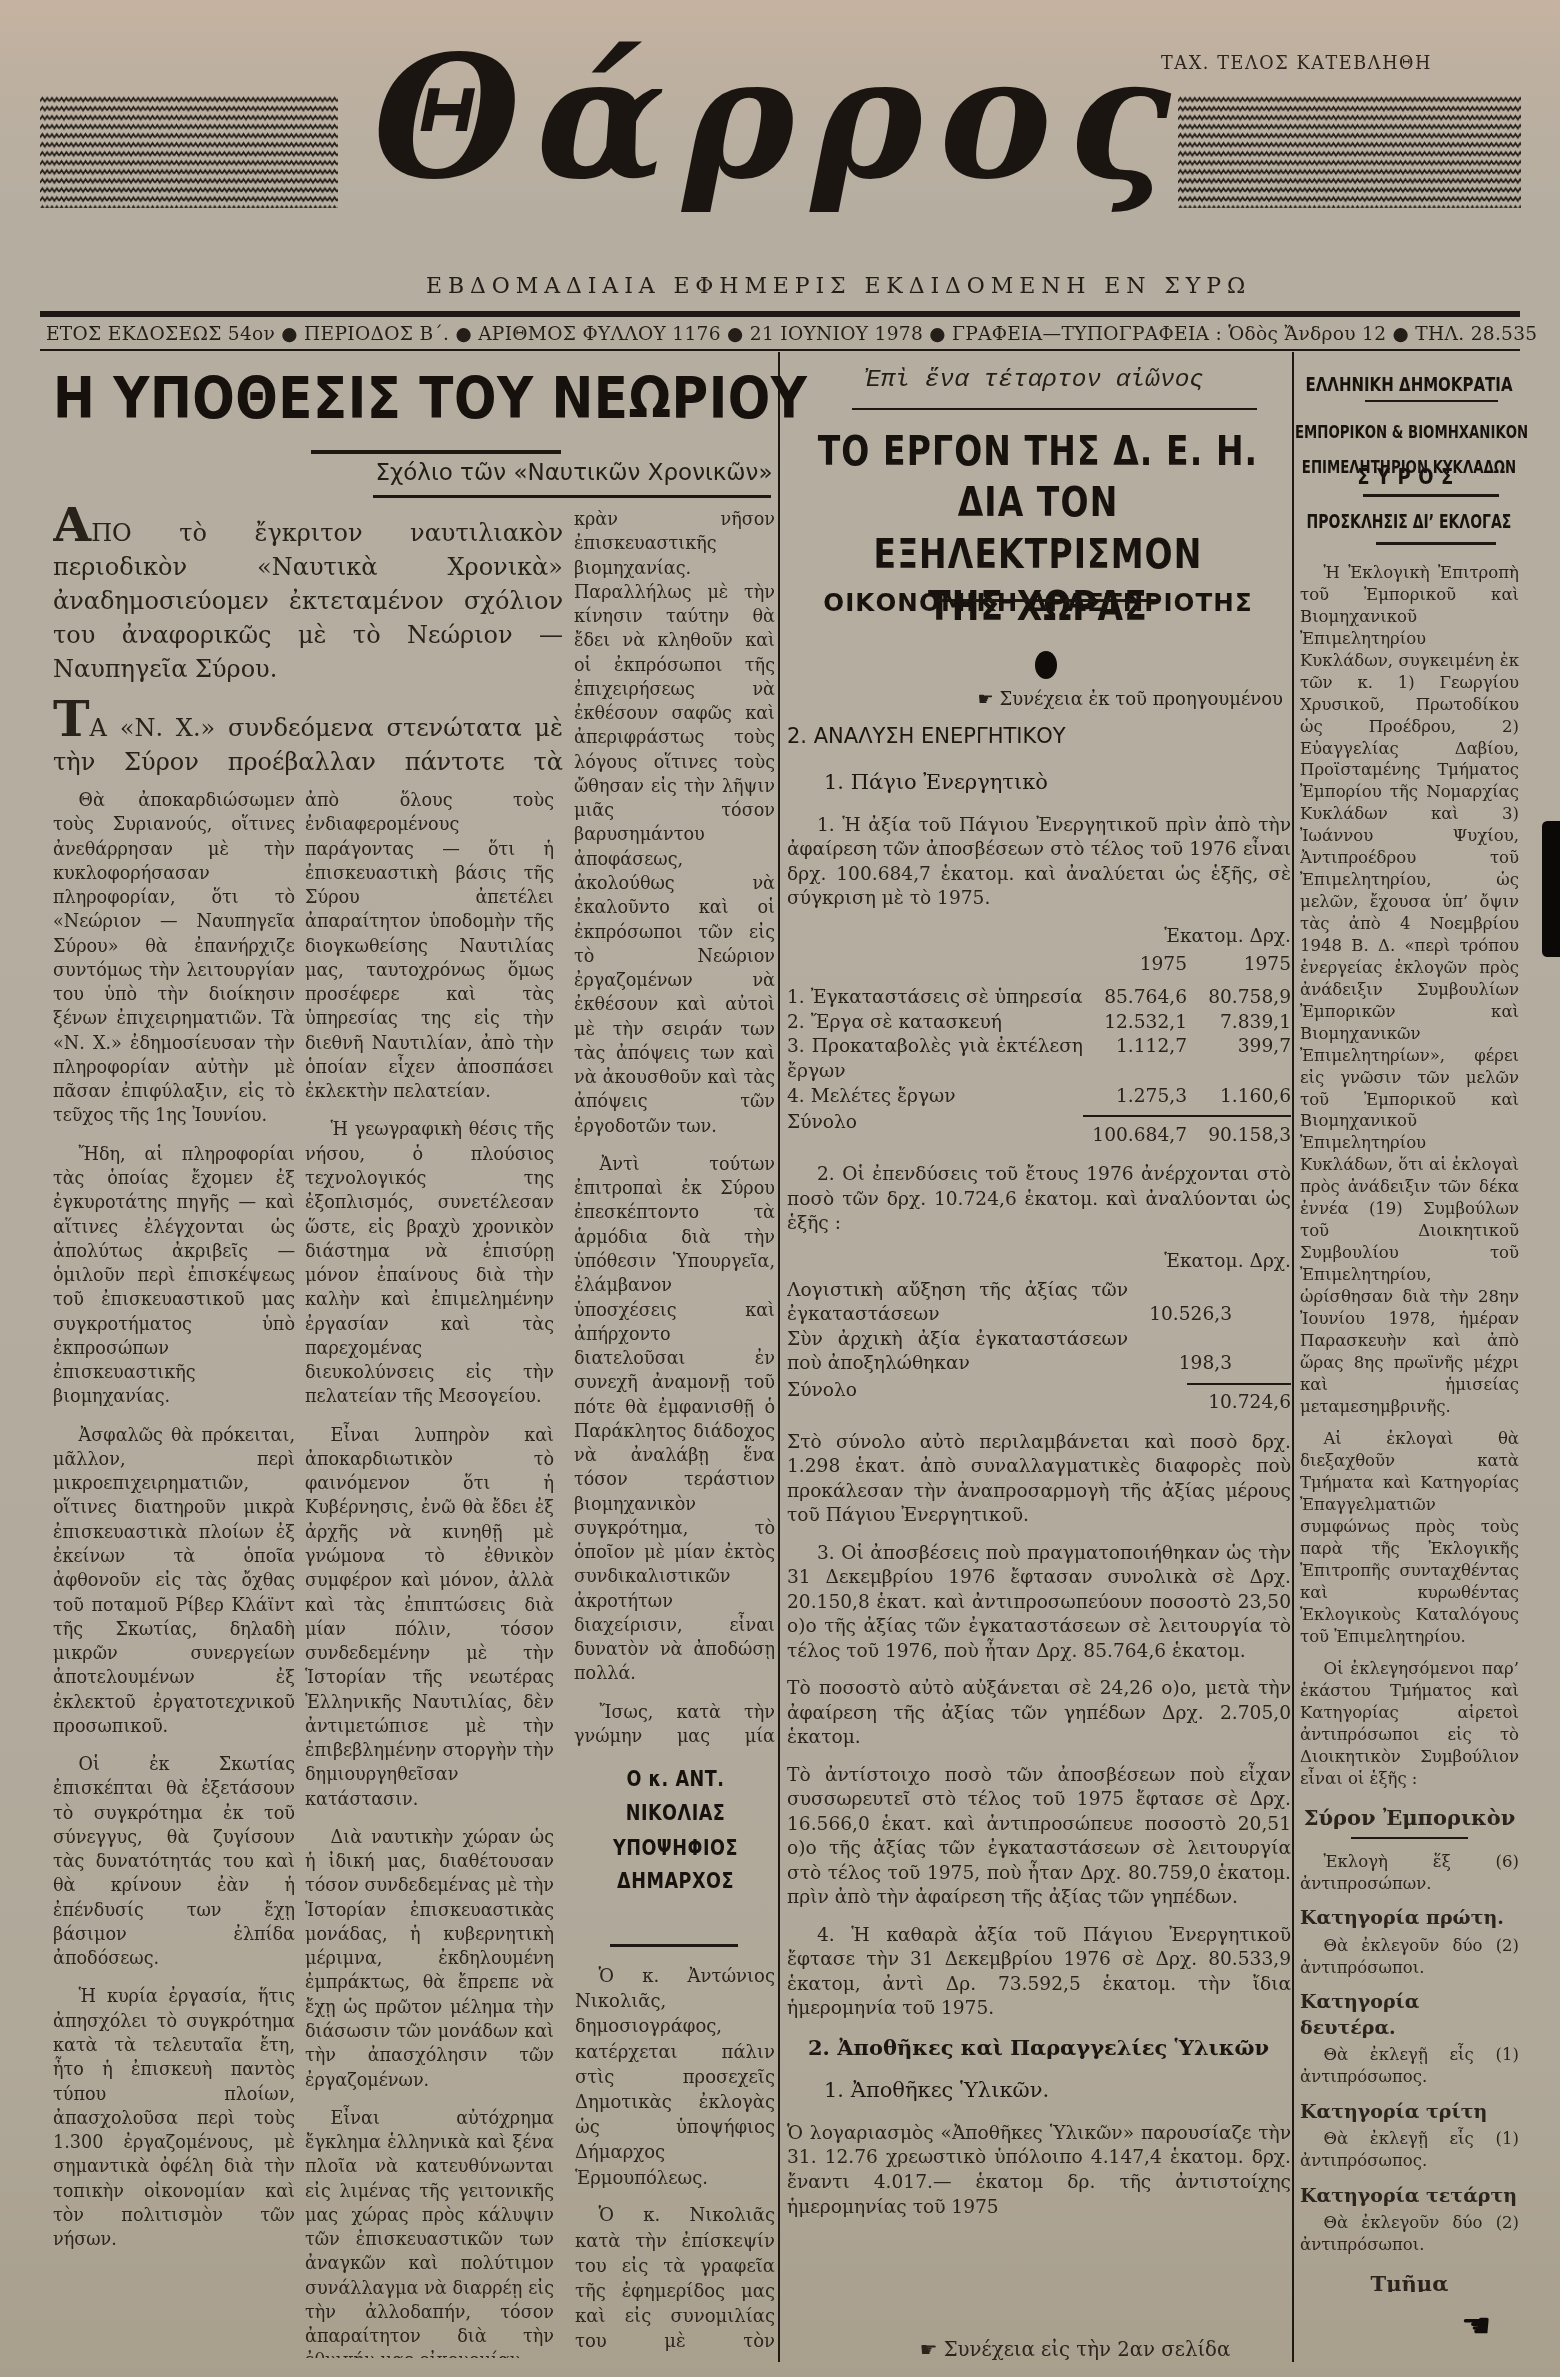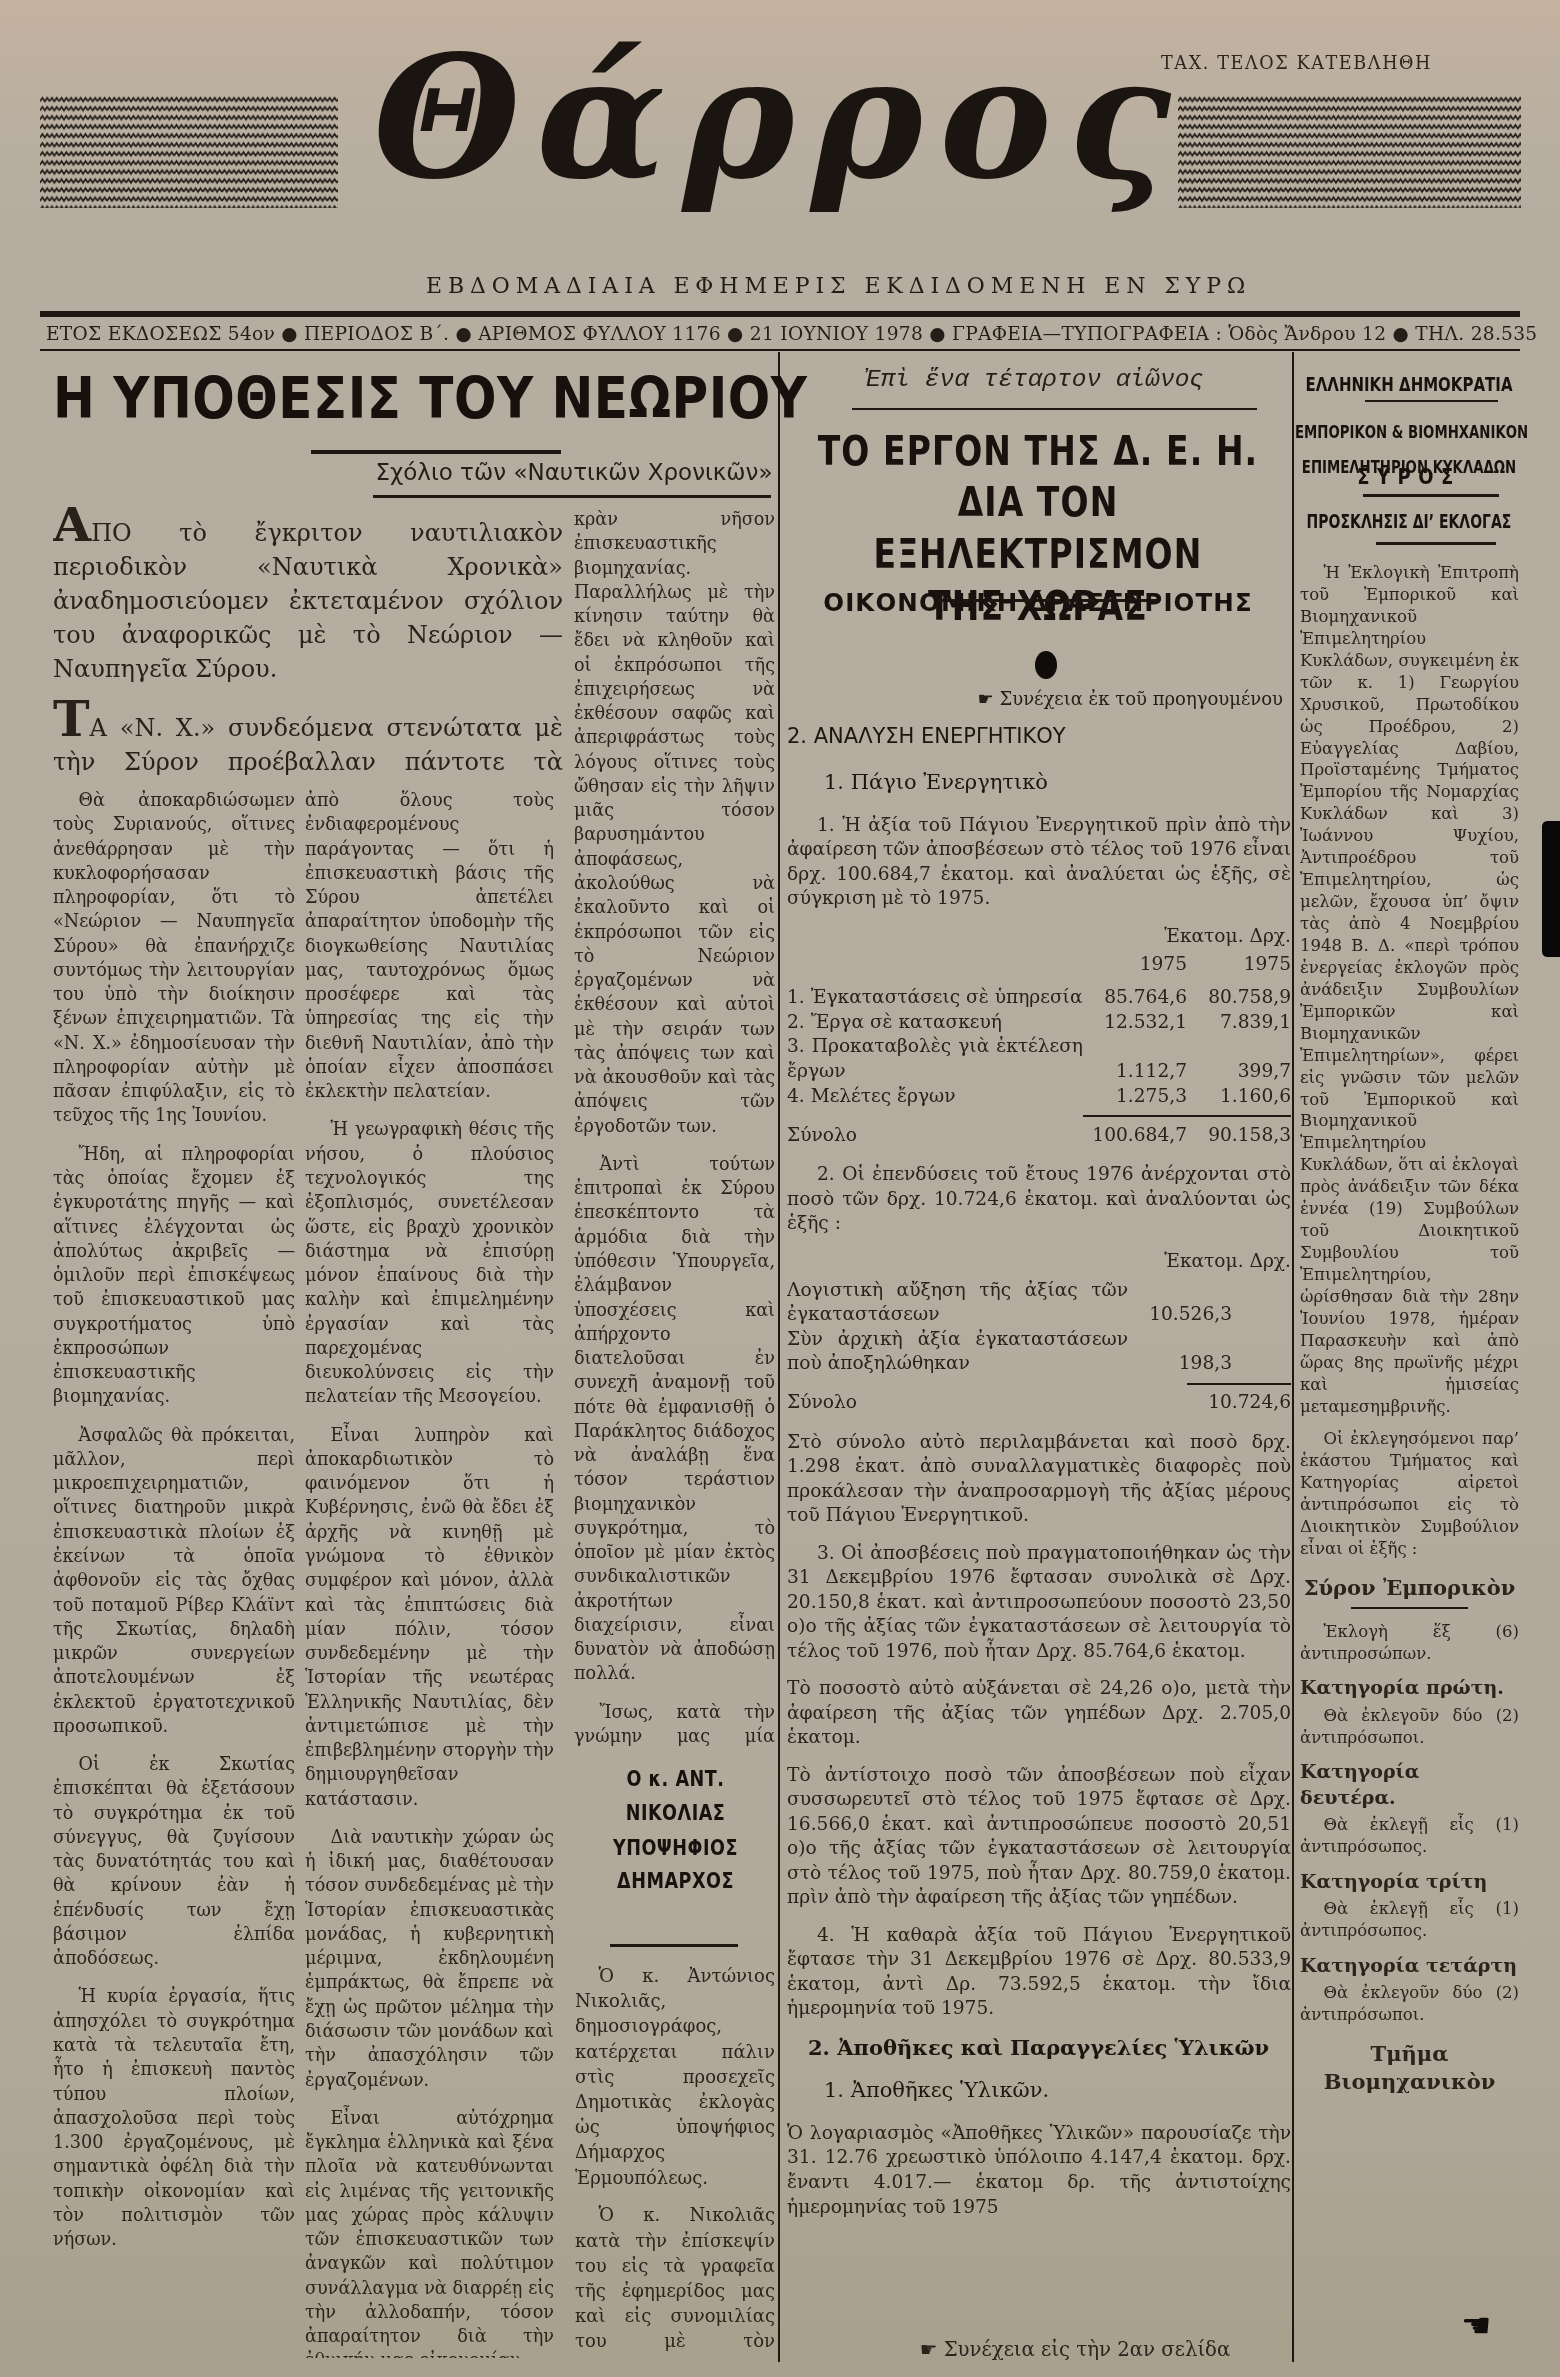--- a/index.html
+++ b/index.html
@@ -28,21 +28,21 @@
   .mid-sec{font-size:24.5px;font-weight:bold;color:#17120e;letter-spacing:1.1px;}
   .dot{position:absolute;background:#0f0c09;border-radius:50%;}
   .cont-note{font-size:18px;color:#241e18;}
   .midbody{font-size:18.6px;line-height:1.32;text-align:justify;color:#29221b;overflow:hidden;}
   .midbody p{margin:0 0 12.8px 0;text-indent:30px;}
   .midbody .noind{text-indent:0;}
   .h-analysis{font-family:"DejaVu Sans",sans-serif;font-size:21px;margin:3.2px 0 18px 0;color:#1c1611;}
   .h-sub{font-size:21px;margin:3.2px 0 16px 37px;color:#1c1611;}
   .h-sub2{font-size:21px;margin:5.3px 0 16px 21px;color:#1c1611;font-weight:bold;}
   .ftable{font-size:18.6px;margin:5.3px 0 15px 0;}
-  .trow{display:flex;align-items:flex-end;}
+  .trow{display:flex;align-items:flex-start;}
   .tlabel{flex:1;}
   .tval{width:104px;text-align:right;white-space:nowrap;}
   .thead{justify-content:flex-end;margin-bottom:4.3px;}
   .tyears{justify-content:flex-end;margin-bottom:8.5px;font-weight:500;}
   .ttotal .tval{border-top:2.1px solid #1d1812;padding-top:5.3px;margin-top:5.3px;}
   .ttotal{margin-top:2.1px;}
   .rh{font-family:"DejaVu Sans",sans-serif;font-weight:bold;color:#17120e;white-space:nowrap;}
   .rbody{font-size:16.5px;line-height:1.33;text-align:justify;color:#2b241d;overflow:hidden;}
   .rbody p{margin:0 0 10.6px 0;text-indent:23.4px;}
   .sec-title{font-size:21px;font-weight:bold;text-align:center;text-indent:0!important;margin:14px 0 5.3px 0!important;}
@@ -233,20 +233,21 @@
     <div>ΕΜΠΟΡΙΚΟΝ &amp; ΒΙΟΜΗΧΑΝΙΚΟΝ</div>
     <div>ΕΠΙΜΕΛΗΤΗΡΙΟΝ ΚΥΚΛΑΔΩΝ</div>
   </div>
   <div class="abs center rh" style="left:1295px;top:464px;width:228px;font-size:18px;letter-spacing:7.5px;transform:scaleY(1.2);transform-origin:top center;">ΣΥΡΟΣ</div>
   <div class="rule" style="left:1363px;top:494px;width:136px;height:2.7px;"></div>
   <div class="abs center rh" style="left:1295px;top:510px;width:228px;font-size:14px;transform:scaleY(1.35);transform-origin:top center;">ΠΡΟΣΚΛΗΣΙΣ ΔΙ’ ΕΚΛΟΓΑΣ</div>
   <div class="rule" style="left:1376px;top:542px;width:120px;height:2.7px;"></div>
 
   <div class="abs rbody" style="left:1300px;top:562px;width:219px;height:1730px;">
     <p>Ἡ Ἐκλογικὴ Ἐπιτροπὴ τοῦ Ἐμπορικοῦ καὶ Βιομηχανικοῦ Ἐπιμελητηρίου Κυκλάδων, συγκειμένη ἐκ τῶν κ. 1) Γεωργίου Χρυσικοῦ, Πρωτοδίκου ὡς Προέδρου, 2) Εὐαγγελίας Δαβίου, Προϊσταμένης Τμήματος Ἐμπορίου τῆς Νομαρχίας Κυκλάδων καὶ 3) Ἰωάννου Ψυχίου, Ἀντιπροέδρου τοῦ Ἐπιμελητηρίου, ὡς μελῶν, ἔχουσα ὑπ’ ὄψιν τὰς ἀπὸ 4 Νοεμβρίου 1948 Β. Δ. «περὶ τρόπου ἐνεργείας ἐκλογῶν πρὸς ἀνάδειξιν Συμβουλίων Ἐμπορικῶν καὶ Βιομηχανικῶν Ἐπιμελητηρίων», φέρει εἰς γνῶσιν τῶν μελῶν τοῦ Ἐμπορικοῦ καὶ Βιομηχανικοῦ Ἐπιμελητηρίου Κυκλάδων, ὅτι αἱ ἐκλογαὶ πρὸς ἀνάδειξιν τῶν δέκα ἐννέα (19) Συμβούλων τοῦ Διοικητικοῦ Συμβουλίου τοῦ Ἐπιμελητηρίου, ὡρίσθησαν διὰ τὴν 28ην Ἰουνίου 1978, ἡμέραν Παρασκευὴν καὶ ἀπὸ ὥρας 8ης πρωϊνῆς μέχρι καὶ ἡμισείας μεταμεσημβρινῆς.</p>
+    <p>Αἱ ἐκλογαὶ θὰ διεξαχθοῦν κατὰ Τμήματα καὶ Κατηγορίας Ἐπαγγελματιῶν συμφώνως πρὸς τοὺς παρὰ τῆς Ἐκλογικῆς Ἐπιτροπῆς συνταχθέντας καὶ κυρωθέντας Ἐκλογικοὺς Καταλόγους τοῦ Ἐπιμελητηρίου.</p>
     <p>Οἱ ἐκλεγησόμενοι παρ’ ἑκάστου Τμήματος καὶ Κατηγορίας αἱρετοὶ ἀντιπρόσωποι εἰς τὸ Διοικητικὸν Συμβούλιον εἶναι οἱ ἑξῆς :</p>
 
     <p class="sec-title">Σύρον Ἐμπορικὸν</p>
     <div class="sec-rule"></div>
     <p>Ἐκλογὴ ἕξ (6) ἀντιπροσώπων.</p>
     <p class="cat-h">Κατηγορία πρώτη.</p>
     <p>Θὰ ἐκλεγοῦν δύο (2) ἀντιπρόσωποι.</p>
     <p class="cat-h">Κατηγορία δευτέρα.</p>
     <p>Θὰ ἐκλεγῇ εἷς (1) ἀντιπρόσωπος.</p>
     <p class="cat-h">Κατηγορία τρίτη</p>

